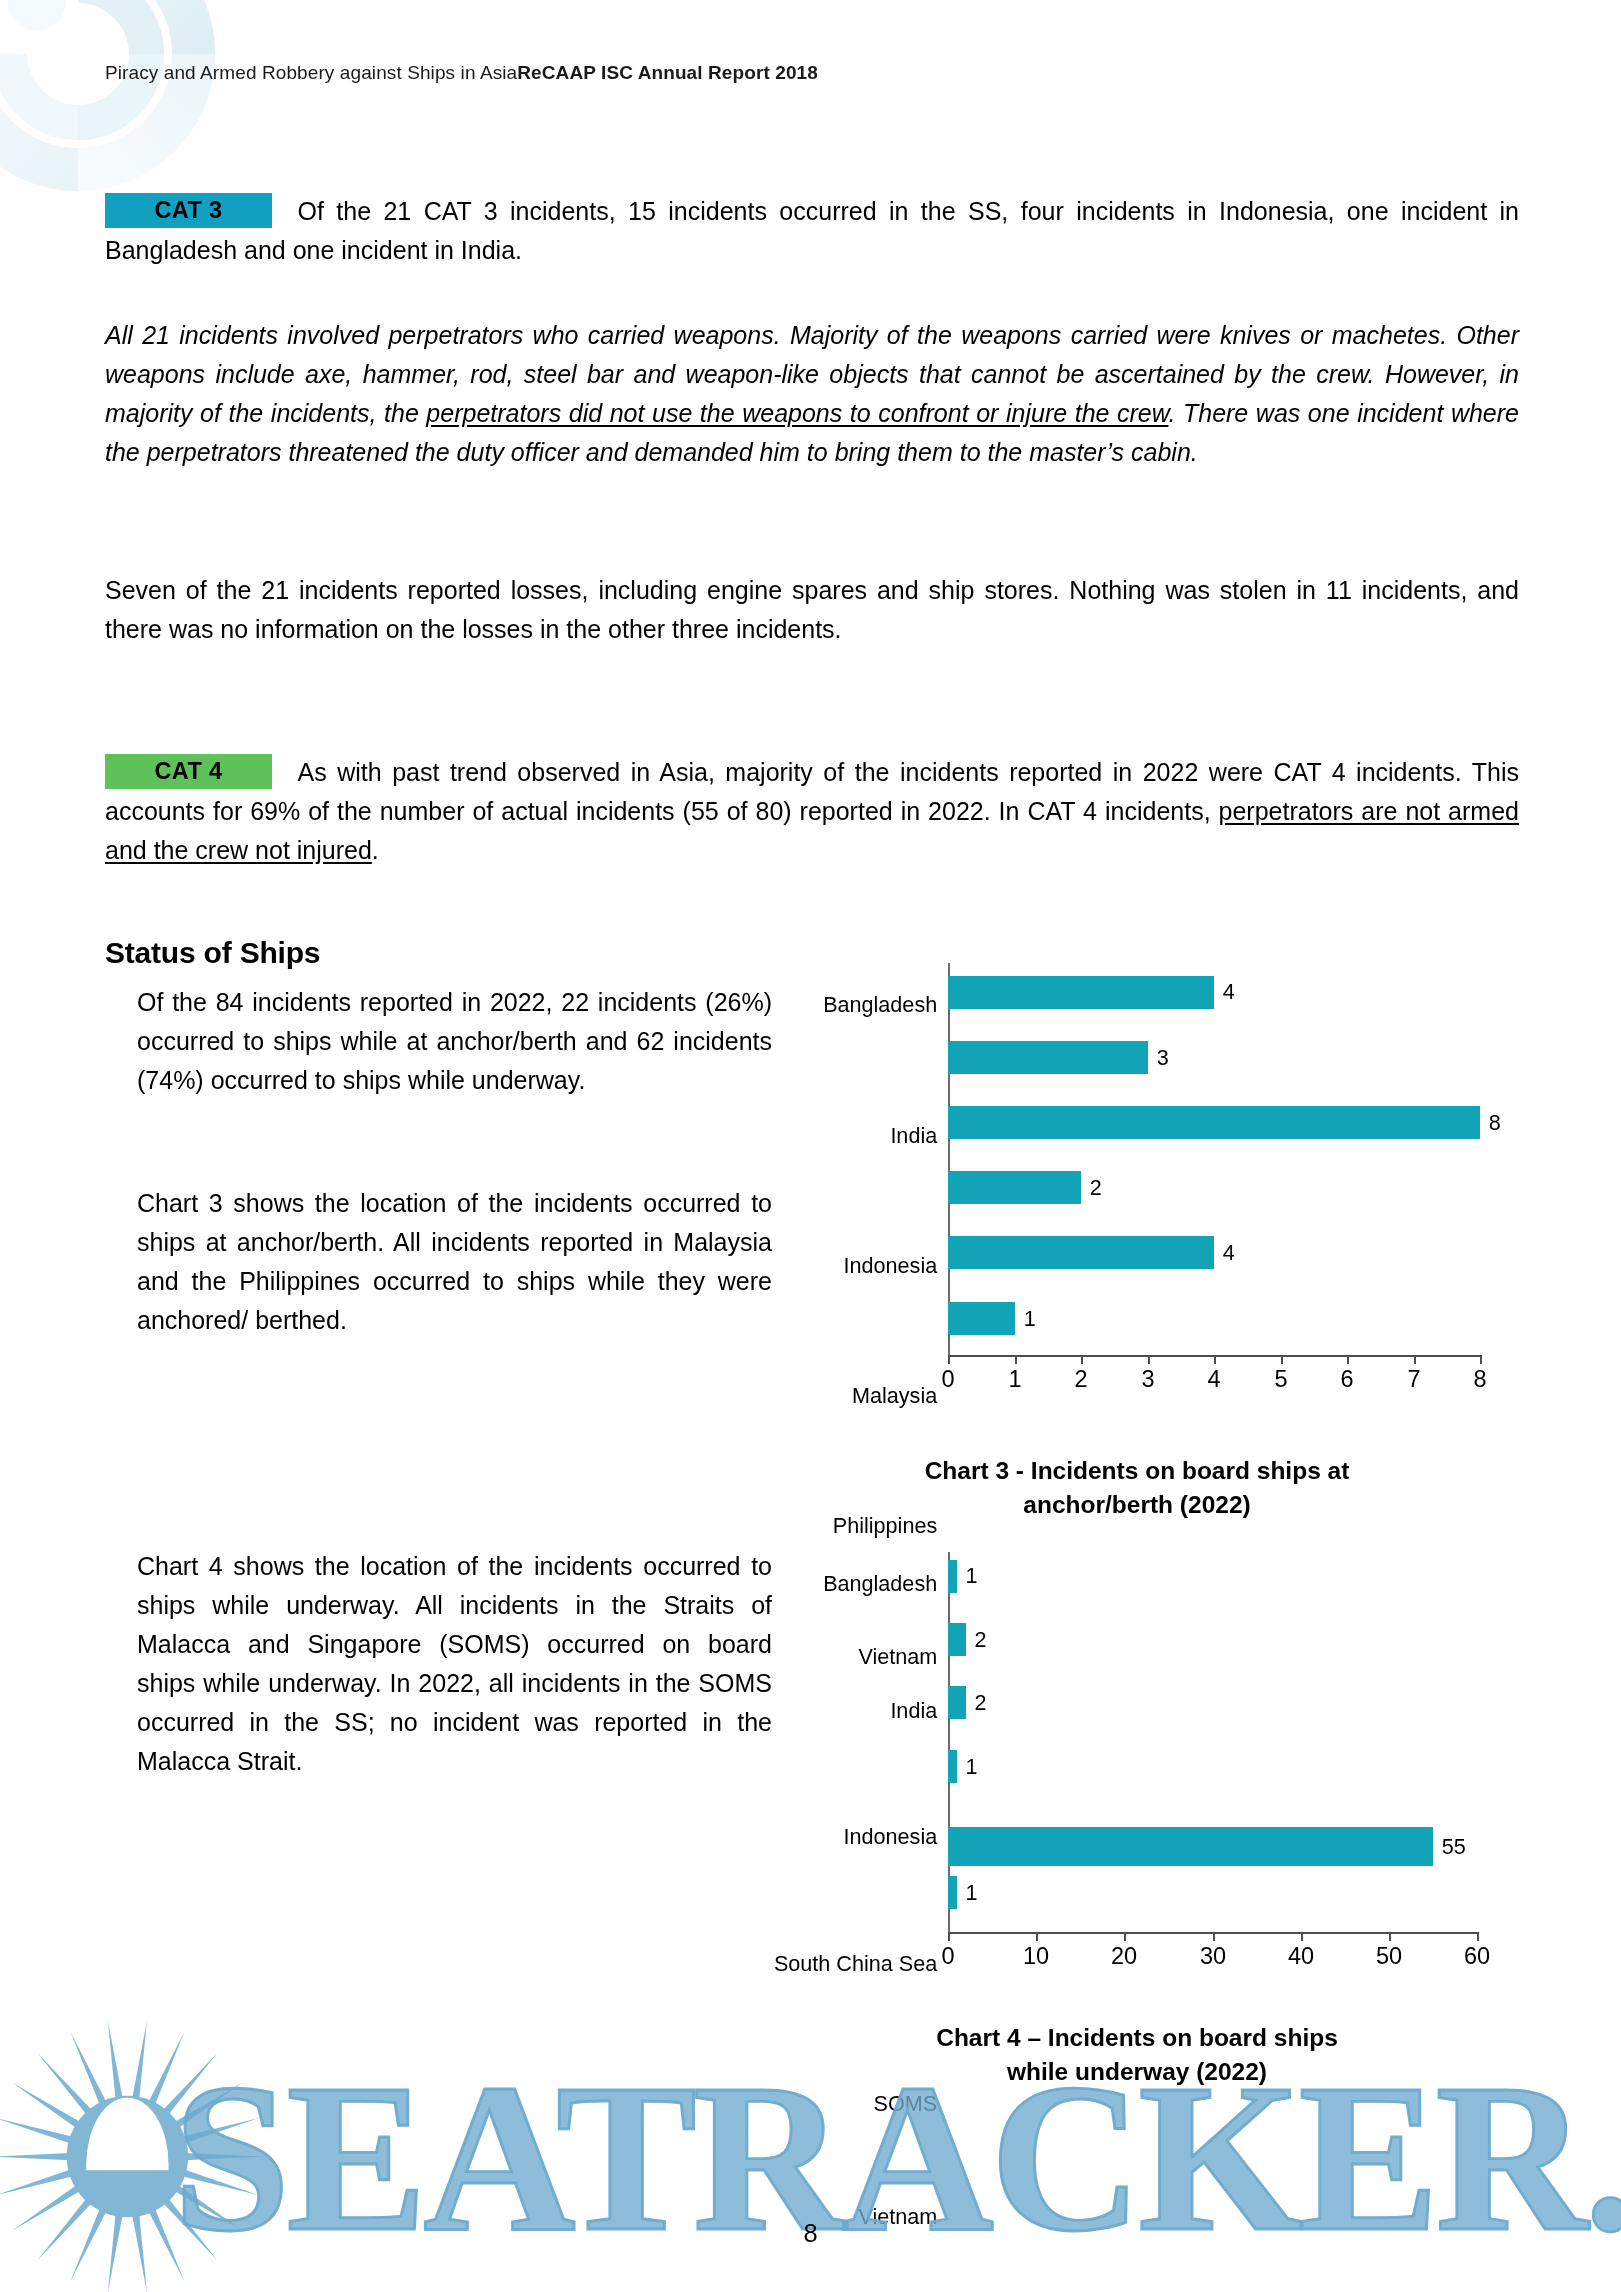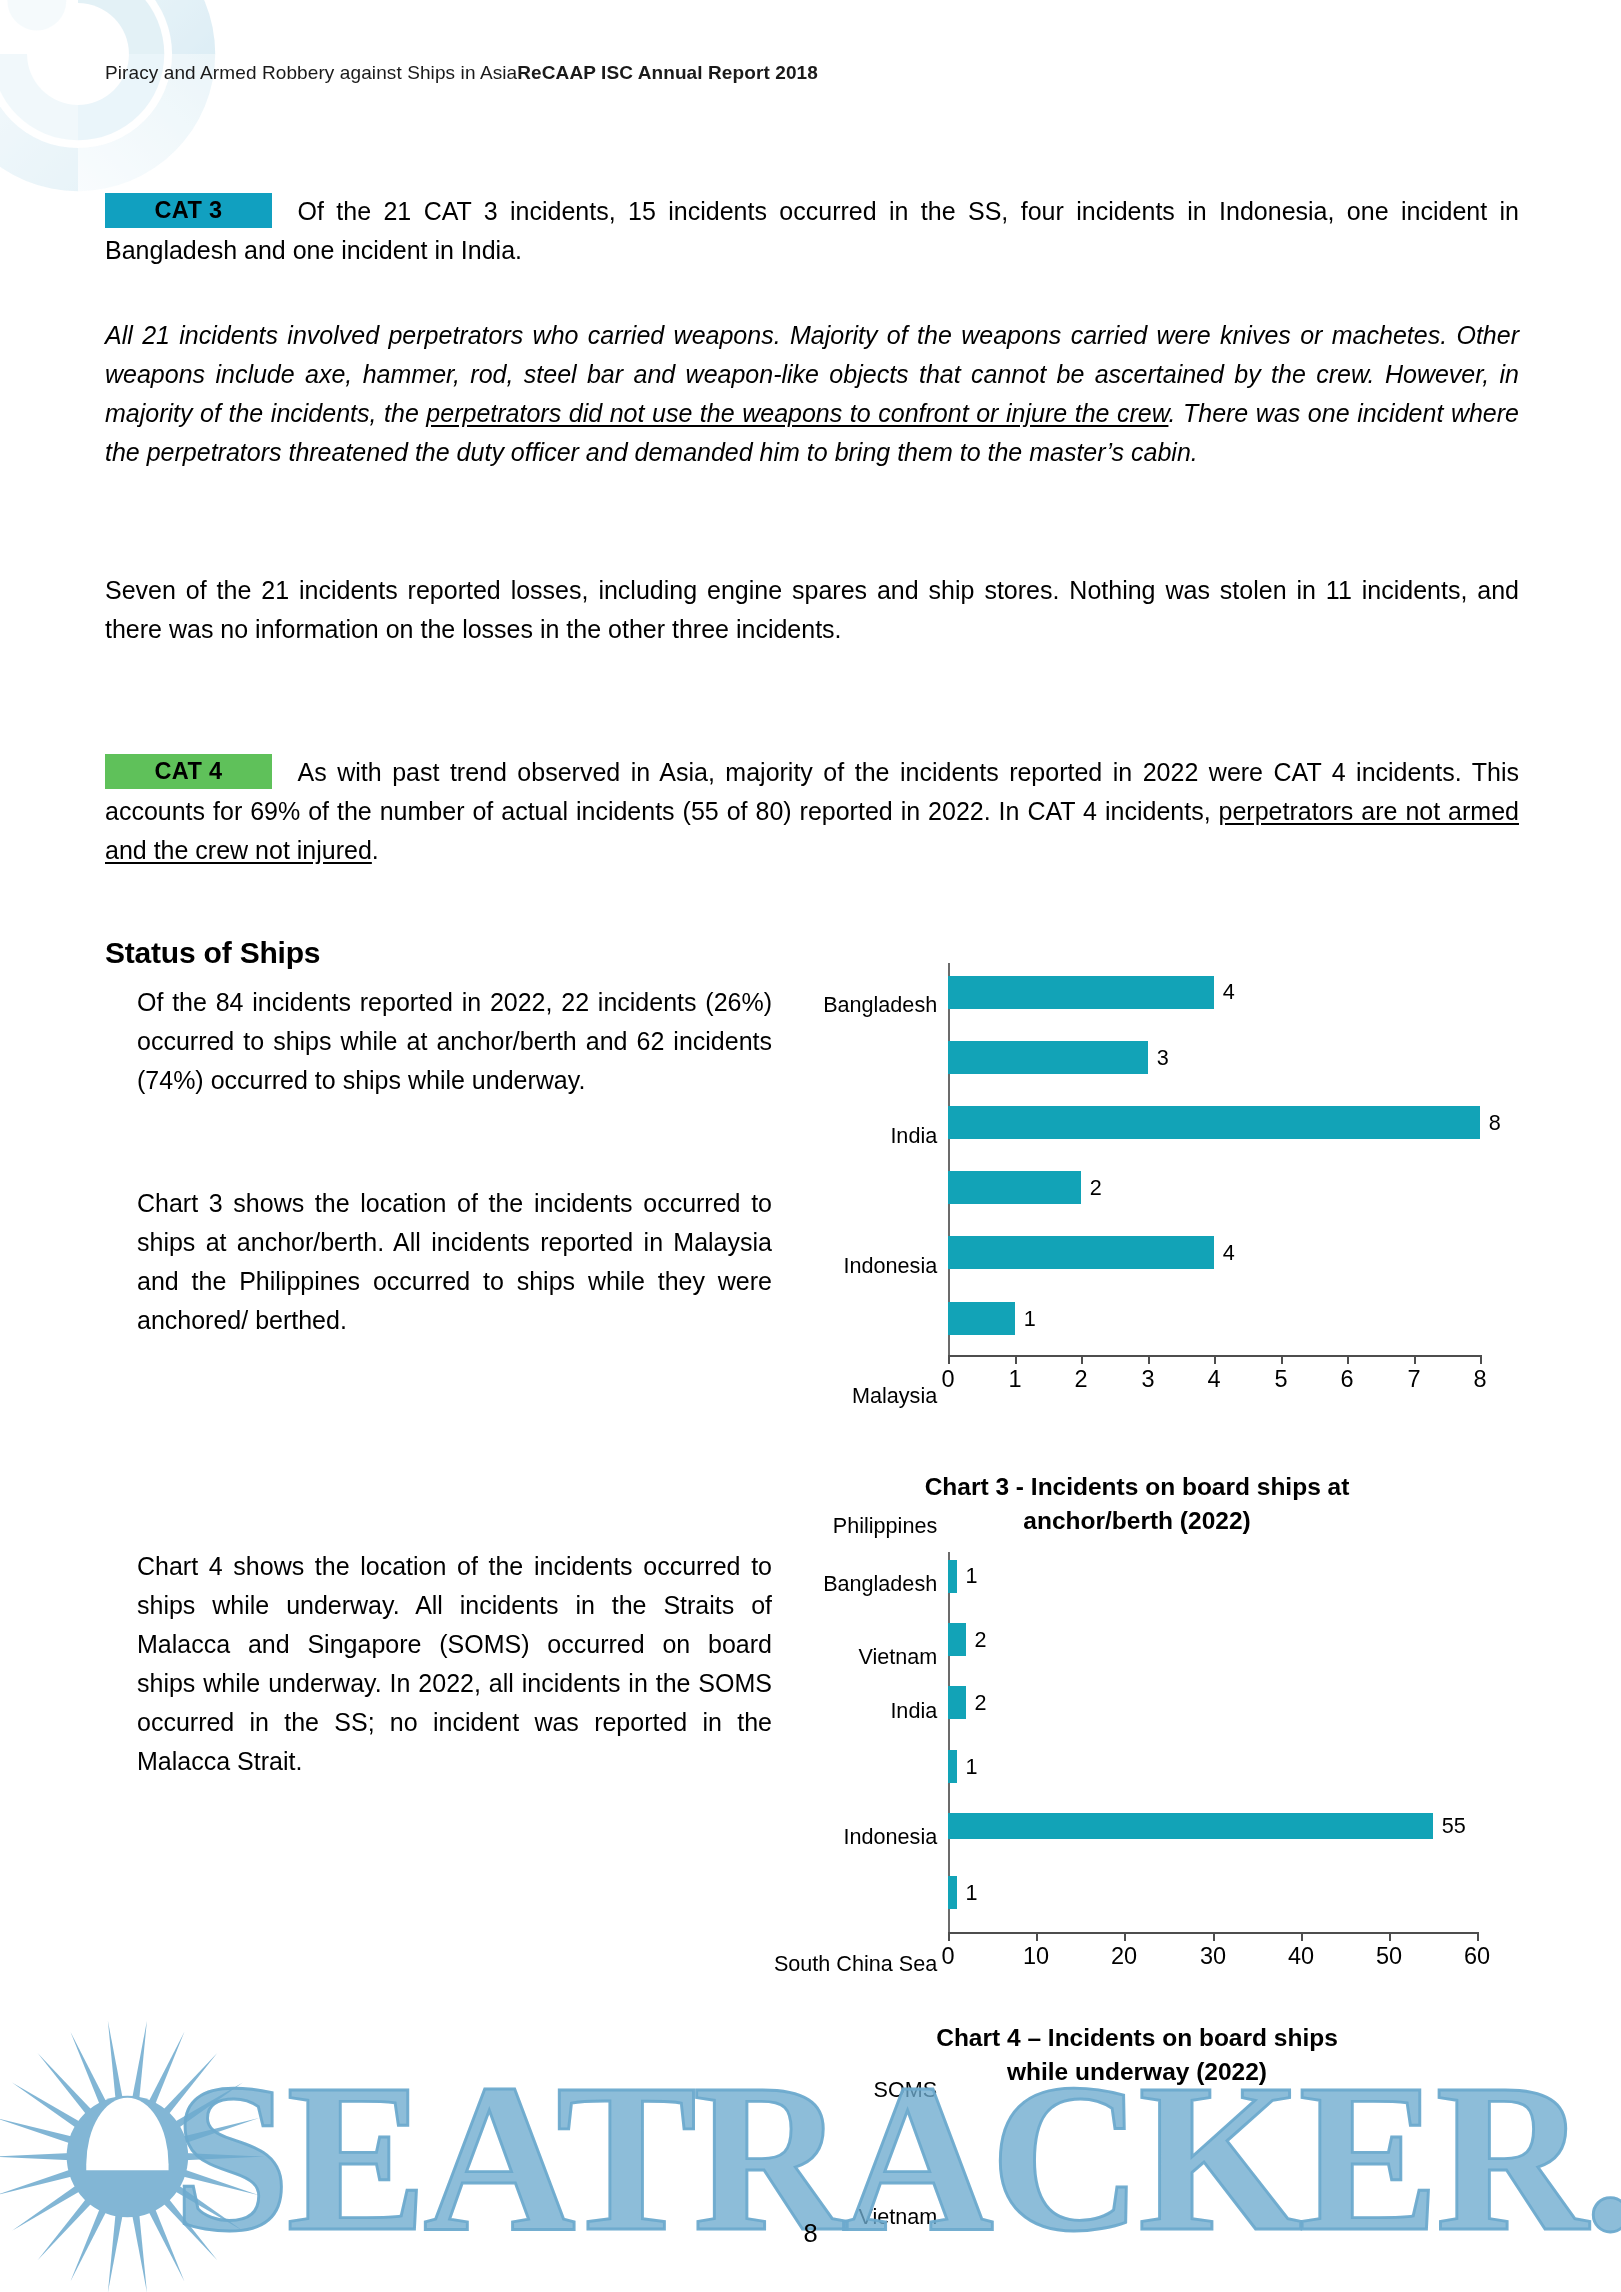--- a/index.html
+++ b/index.html
@@ -300,21 +300,21 @@
           <div class="x-tick-label" style="left: 333px;">5</div>
           <div class="x-tick" style="left: 399px;"></div>
           <div class="x-tick-label" style="left: 399px;">6</div>
           <div class="x-tick" style="left: 466px;"></div>
           <div class="x-tick-label" style="left: 466px;">7</div>
           <div class="x-tick" style="left: 532px;"></div>
           <div class="x-tick-label" style="left: 532px;">8</div>
         </div>
     </div>
   </div>
-  <div class="chart-caption" style="left:843px; top:1454px; width:588px;margin-top:16px;">
+  <div class="chart-caption" style="left:843px; top:1454px; width:588px;">
     <div>Chart 3 - Incidents on board ships at</div>
     <div>anchor/berth (2022)</div>
   </div>
 
   <div class="chart" style="left:948px; top:1552px;">
     <div class="chart-plot" id="chart4-plot" style="width:529px; height:380px;">
       <div class="y-axis-line" style="height:380px;"></div>
       <div id="chart4-bars">
           <div class="bar" style="width: 8.8px; height: 33px; top: 7.8px; background: rgb(18, 163, 183);">
             <span class="bar-value">1</span>
@@ -325,21 +325,21 @@
             <div class="cat-label" style="top: 88px;">India</div>
           </div>
           <div class="bar" style="width: 17.6px; height: 33px; top: 134px; background: rgb(18, 163, 183);">
             <span class="bar-value">2</span>
             <div class="cat-label" style="top: 151px;">Indonesia</div>
           </div>
           <div class="bar" style="width: 8.8px; height: 33px; top: 198px; background: rgb(18, 163, 183);">
             <span class="bar-value">1</span>
             <div class="cat-label" style="top: 214px;">South China Sea</div>
           </div>
-          <div class="bar" style="width: 485px; height: 26px; top: 261px; background: rgb(18, 163, 183);">
+          <div class="bar" style="width: 485px; height: 39px; top: 275px; background: rgb(18, 163, 183);">
             <span class="bar-value">55</span>
             <div class="cat-label" style="top: 277px;">SOMS</div>
           </div>
           <div class="bar" style="width: 8.8px; height: 33px; top: 324px; background: rgb(18, 163, 183);">
             <span class="bar-value">1</span>
             <div class="cat-label" style="top: 341px;">Vietnam</div>
           </div>
         </div>
       <div class="x-axis-line" style="top:380px; width:529px;"></div>
       <div id="chart4-ticks" style="position:absolute; left:0; top:380px; width:529px;">

